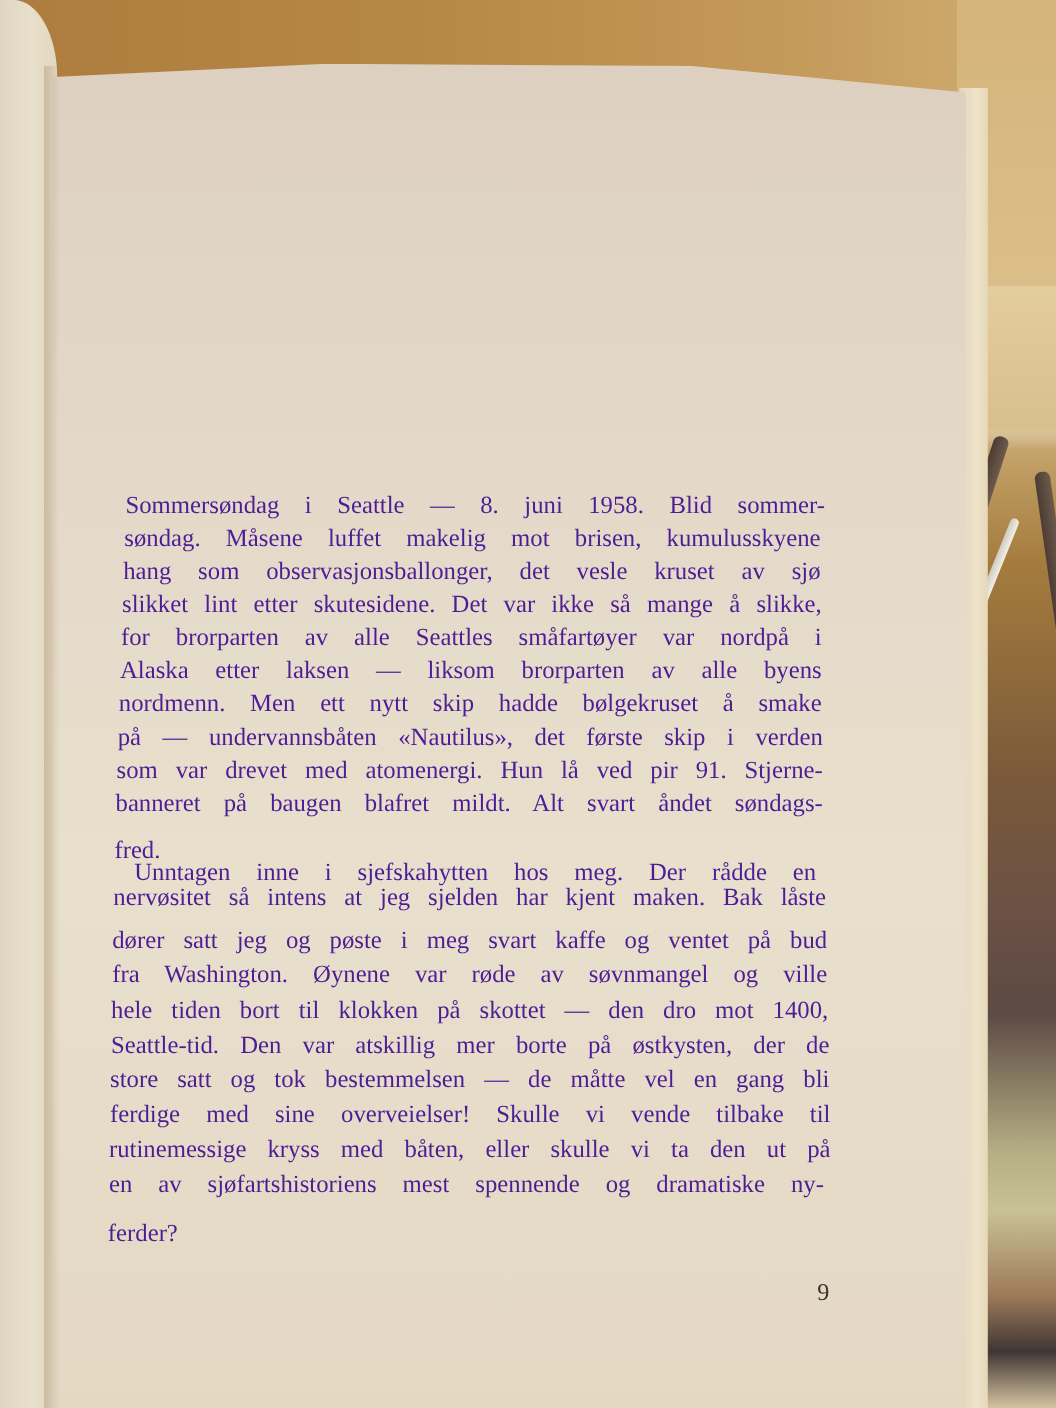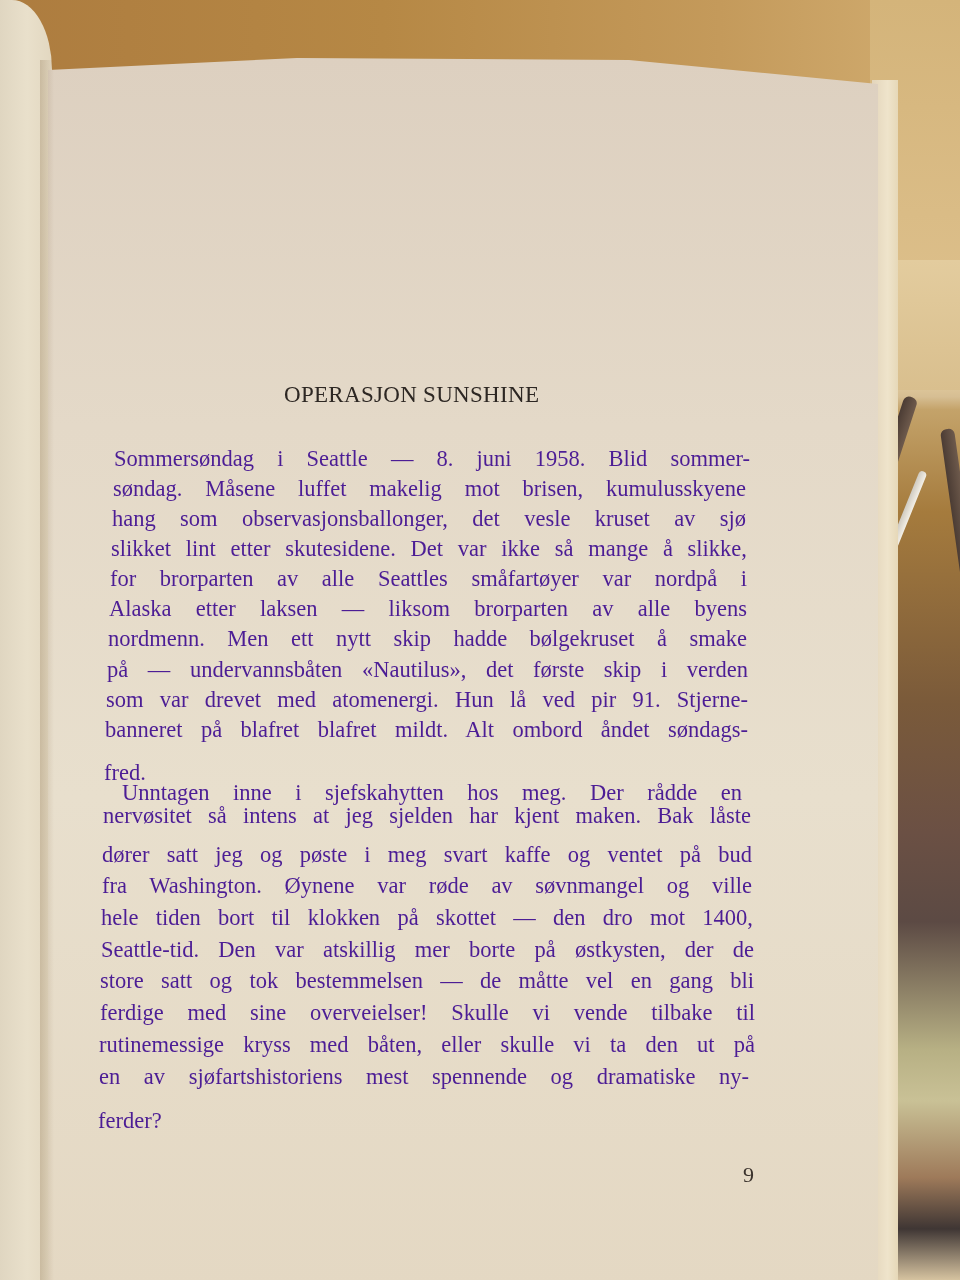--- a/index.html
+++ b/index.html
@@ -71,33 +71,32 @@
 <div class="rod" style="left:905px; top:395px; height:260px; transform:rotate(18deg);"></div>
 <div class="rod light" style="left:920px; top:470px; height:90px; transform:rotate(22deg);"></div>
 <div class="rod" style="left:940px; top:430px; height:300px; transform:rotate(-8deg);"></div>
 
 <div class="book-left"></div>
 <div class="page-edge"></div>
 <div class="page"></div>
 <div class="gutter-shadow"></div>
 
 <div class="content">
-  <div class="chapter-title">OPERASJON SUNSHINE</div>
 
   <div>
     <div class="line" style="left:114px; top:444px; width:636px;">Sommersøndag i Seattle — 8. juni 1958. Blid sommer-</div>
     <div class="line" style="left:113px; top:474px; width:633px;">søndag. Måsene luffet makelig mot brisen, kumulusskyene</div>
     <div class="line" style="left:112px; top:504px; width:634px;">hang som observasjonsballonger, det vesle kruset av sjø</div>
     <div class="line" style="left:111px; top:534px; width:636px;">slikket lint etter skutesidene. Det var ikke så mange å slikke,</div>
     <div class="line" style="left:110px; top:564px; width:637px;">for brorparten av alle Seattles småfartøyer var nordpå i</div>
     <div class="line" style="left:109px; top:594px; width:638px;">Alaska etter laksen — liksom brorparten av alle byens</div>
     <div class="line" style="left:108px; top:624px; width:639px;">nordmenn. Men ett nytt skip hadde bølgekruset å smake</div>
     <div class="line" style="left:107px; top:655px; width:641px;">på — undervannsbåten «Nautilus», det første skip i verden</div>
     <div class="line" style="left:106px; top:685px; width:642px;">som var drevet med atomenergi. Hun lå ved pir 91. Stjerne-</div>
-    <div class="line" style="left:105px; top:715px; width:643px;">banneret på blafret blafret mildt. Alt ombord åndet søndags-</div>
+    <div class="line" style="left:105px; top:715px; width:643px;">banneret på baugen blafret mildt. Alt svart åndet søndags-</div>
     <div class="line last" style="left:104px; top:745px; width:200px;">fred.</div>
   </div>
 
   <div>
     <div class="line" style="left:122px; top:778px; width:620px;">Unntagen inne i sjefskahytten hos meg. Der rådde en</div>
     <div class="line" style="left:103px; top:801px; width:648px;">nervøsitet så intens at jeg sjelden har kjent maken. Bak låste</div>
     <div class="line" style="left:102px; top:840px; width:650px;">dører satt jeg og pøste i meg svart kaffe og ventet på bud</div>
     <div class="line" style="left:102px; top:871px; width:650px;">fra Washington. Øynene var røde av søvnmangel og ville</div>
     <div class="line" style="left:101px; top:903px; width:652px;">hele tiden bort til klokken på skottet — den dro mot 1400,</div>
     <div class="line" style="left:101px; top:935px; width:653px;">Seattle-tid. Den var atskillig mer borte på østkysten, der de</div>

